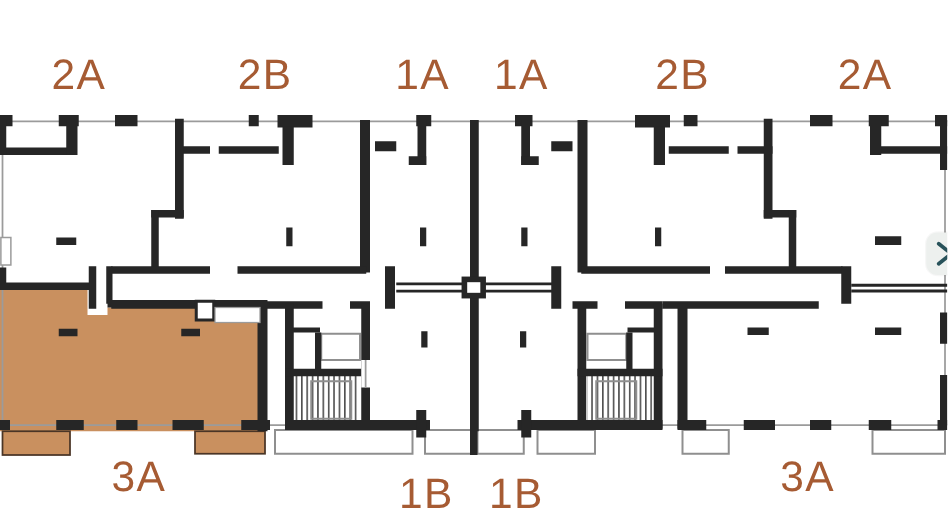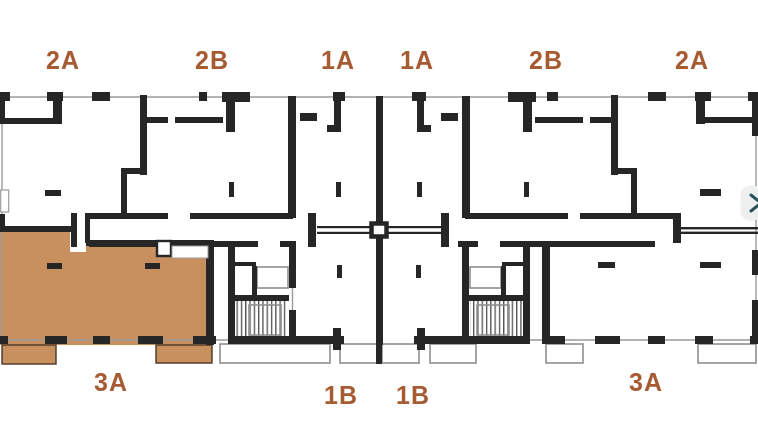--- a/index.html
+++ b/index.html
@@ -10,21 +10,21 @@
   svg.plan{position:absolute;left:0;top:0;}
   .wall{fill:var(--wall,#262626);}
   .thinline{stroke:var(--thin-line,#9b9b9b);stroke-width:1.4;fill:none;}
   .grayline{stroke:#8f8f8f;stroke-width:1.6;fill:#ffffff;}
   .grayline.open{fill:none;}
   .hl{fill:var(--highlight,#c9905f);}
   .hl-balcony{fill:var(--highlight,#c9905f);stroke:#4a3526;stroke-width:1.4;}
   .whitebox{fill:#ffffff;stroke:var(--wall,#262626);}
   .unit-label{
     position:absolute;transform:translate(-50%,-50%);
-    font-size:25px;font-weight:700;letter-spacing:1px;
+    font-size:34px;font-weight:400;letter-spacing:1px;
     color:var(--label,#a65b33);line-height:1;white-space:nowrap;
     user-select:none;cursor:pointer;
   }
   .next-btn{
     position:absolute;left:741px;top:186px;width:32px;height:34px;
     background:var(--button-bg,#edf0ee);border-radius:9px 0 0 9px;
     display:flex;align-items:center;justify-content:flex-start;
     cursor:pointer;box-shadow:0 0 0 1px rgba(0,0,0,0.03);
   }
   .next-btn svg{display:block;margin-left:6px;}

